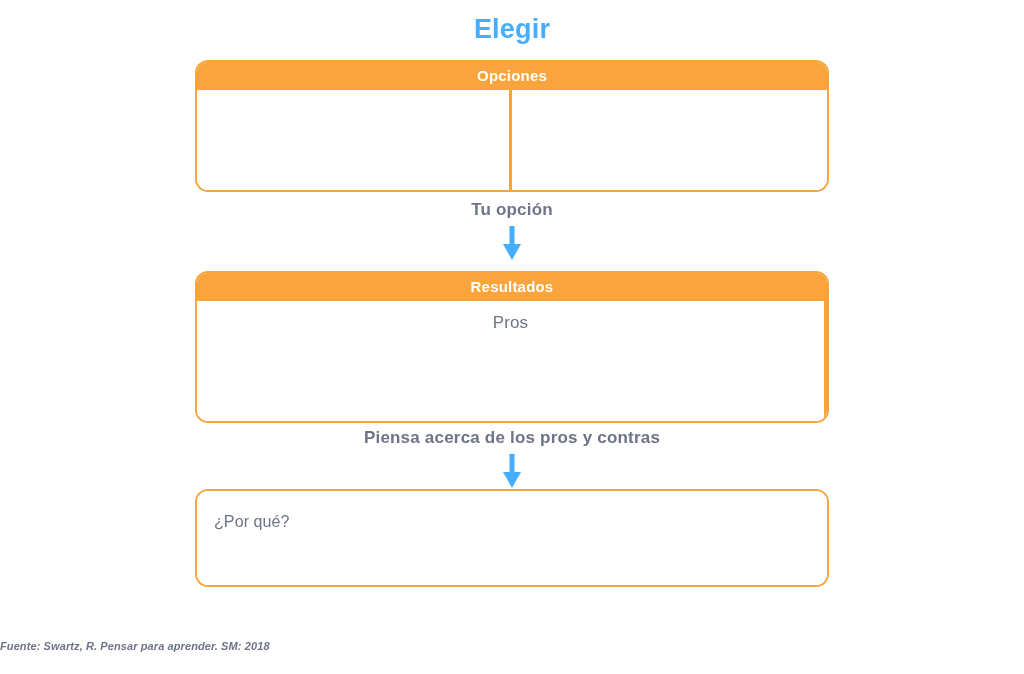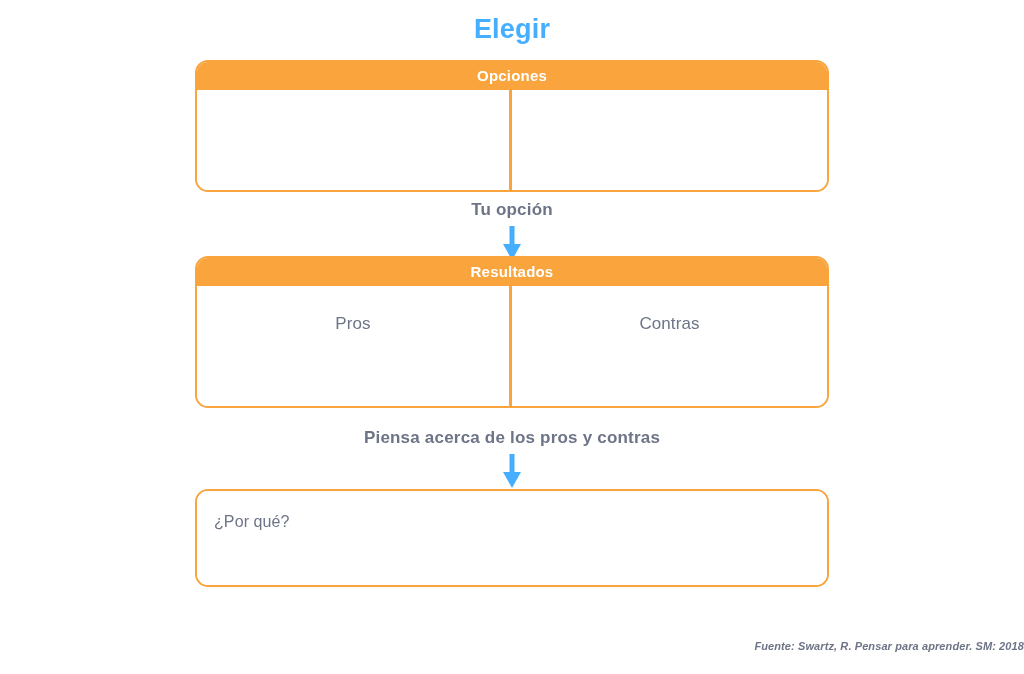--- a/index.html
+++ b/index.html
@@ -73,33 +73,32 @@
   }
   .col.left {
     border-right: 3px solid #F9A43C;
   }
   .col-label {
     text-align: center;
     font-size: 17px;
     color: #6E7487;
     padding-top: 12px;
     letter-spacing: 0.1px;
-    margin-top: 16px;
   }
 
   
   #panel-opciones {
     top: 60px;
   }
   #panel-opciones .panel-body {
     height: 100px;
   }
 
   #panel-resultados {
-    top: 256px;
+    top: 271px;
   }
   #panel-resultados .panel-body {
     height: 120px;
   }
 
   #panel-eleccion {
     top: 489px;
   }
   #panel-eleccion .panel-body {
     height: 94px;
@@ -131,21 +130,21 @@
   }
   #connector-1 { top: 200px; }
   #connector-2 { top: 428px; }
 
   
   .footer {
     position: absolute;
     top: 640px;
     left: 0;
     width: 1024px;
-    text-align: right;
+    text-align: left;
     font-size: 11px;
     font-style: italic;
     font-weight: bold;
     color: #6E7487;
     letter-spacing: 0.1px;
   }
 </style>
 </head>
 <body>
 
@@ -175,23 +174,20 @@
     </svg>
   </div>
 
   <div class="panel" id="panel-resultados">
     <div class="panel-header">Resultados</div>
     <div class="panel-body">
       <div class="cols">
         <div class="col left">
           <div class="col-label">Pros</div>
         </div>
-        <div class="col right">
-          <div class="col-label">Contras</div>
-        </div>
       </div>
     </div>
   </div>
 
   <div class="connector" id="connector-2">
     <div class="connector-label">Piensa acerca de los pros y contras</div>
     <svg class="arrow" width="26" height="36" viewBox="0 0 26 36">
       <rect x="10.5" y="0" width="5" height="21" fill="#45AEFF"></rect>
       <polygon points="4,18 22,18 13,34" fill="#45AEFF"></polygon>
     </svg>

